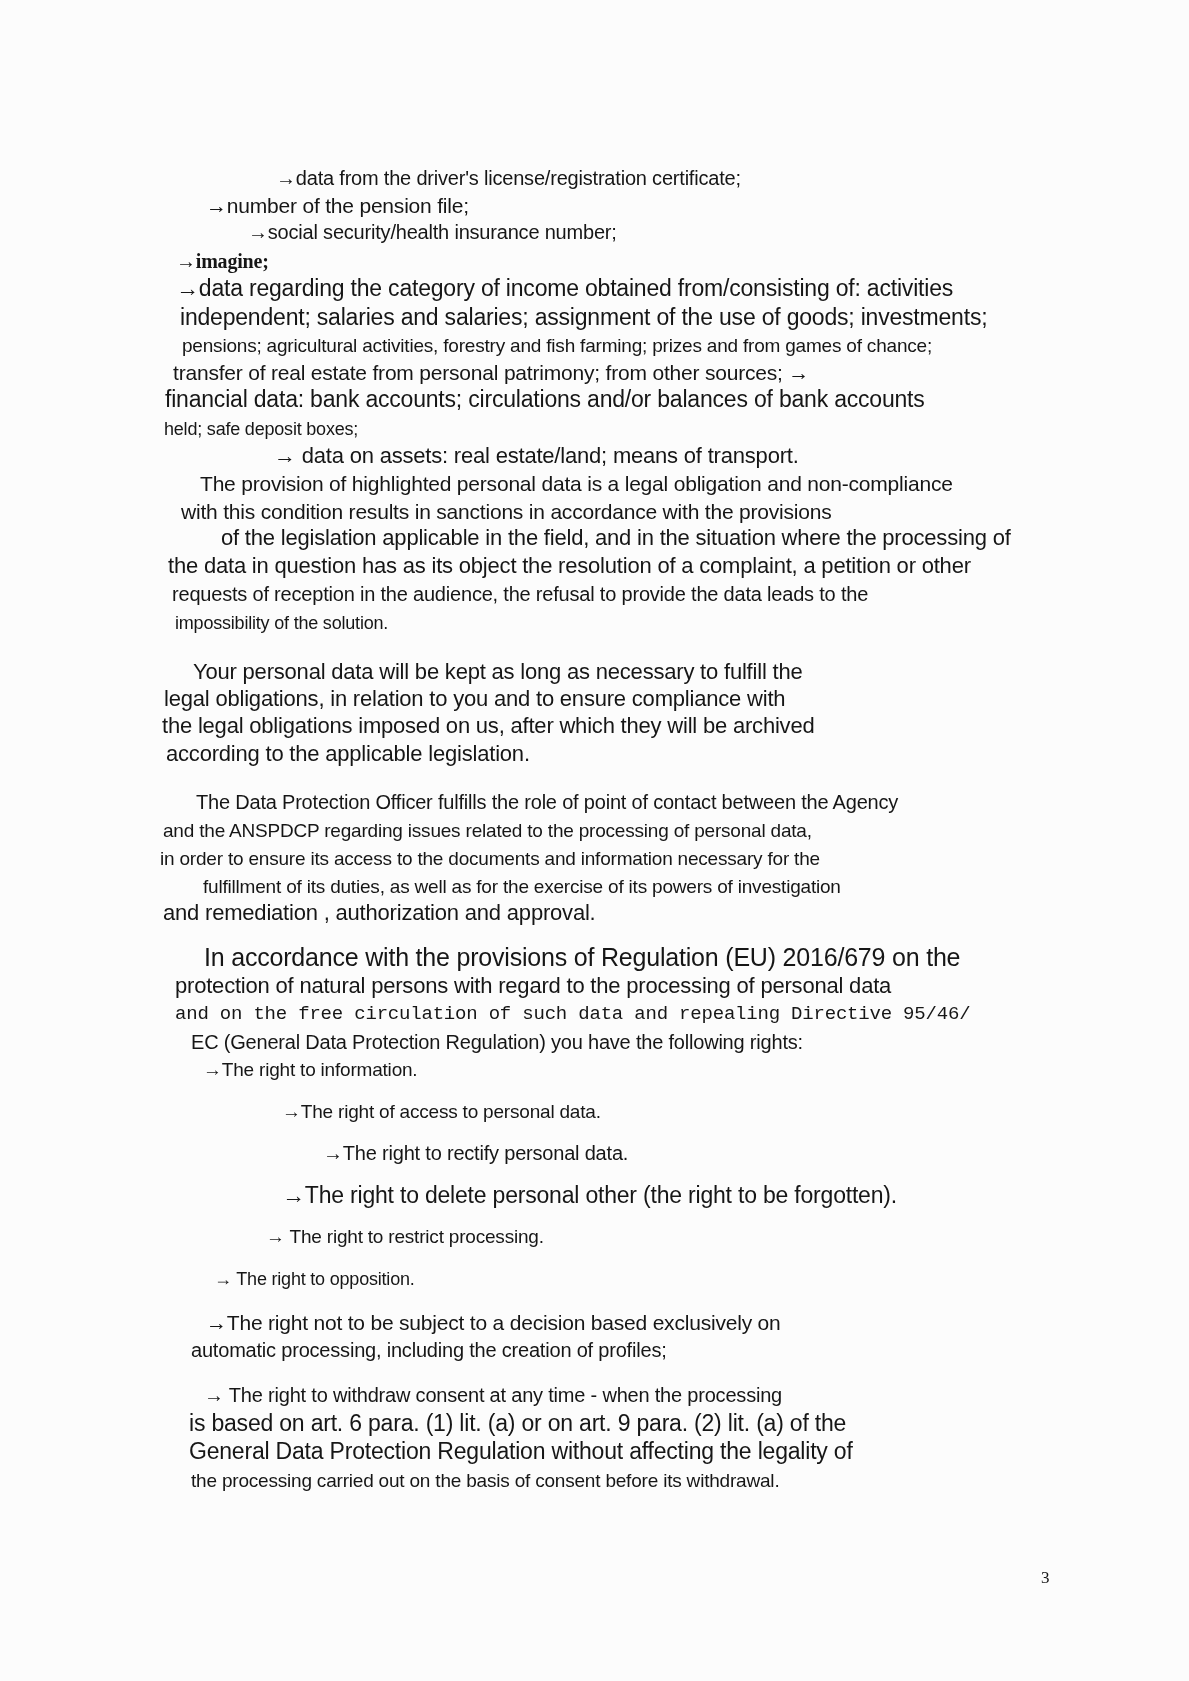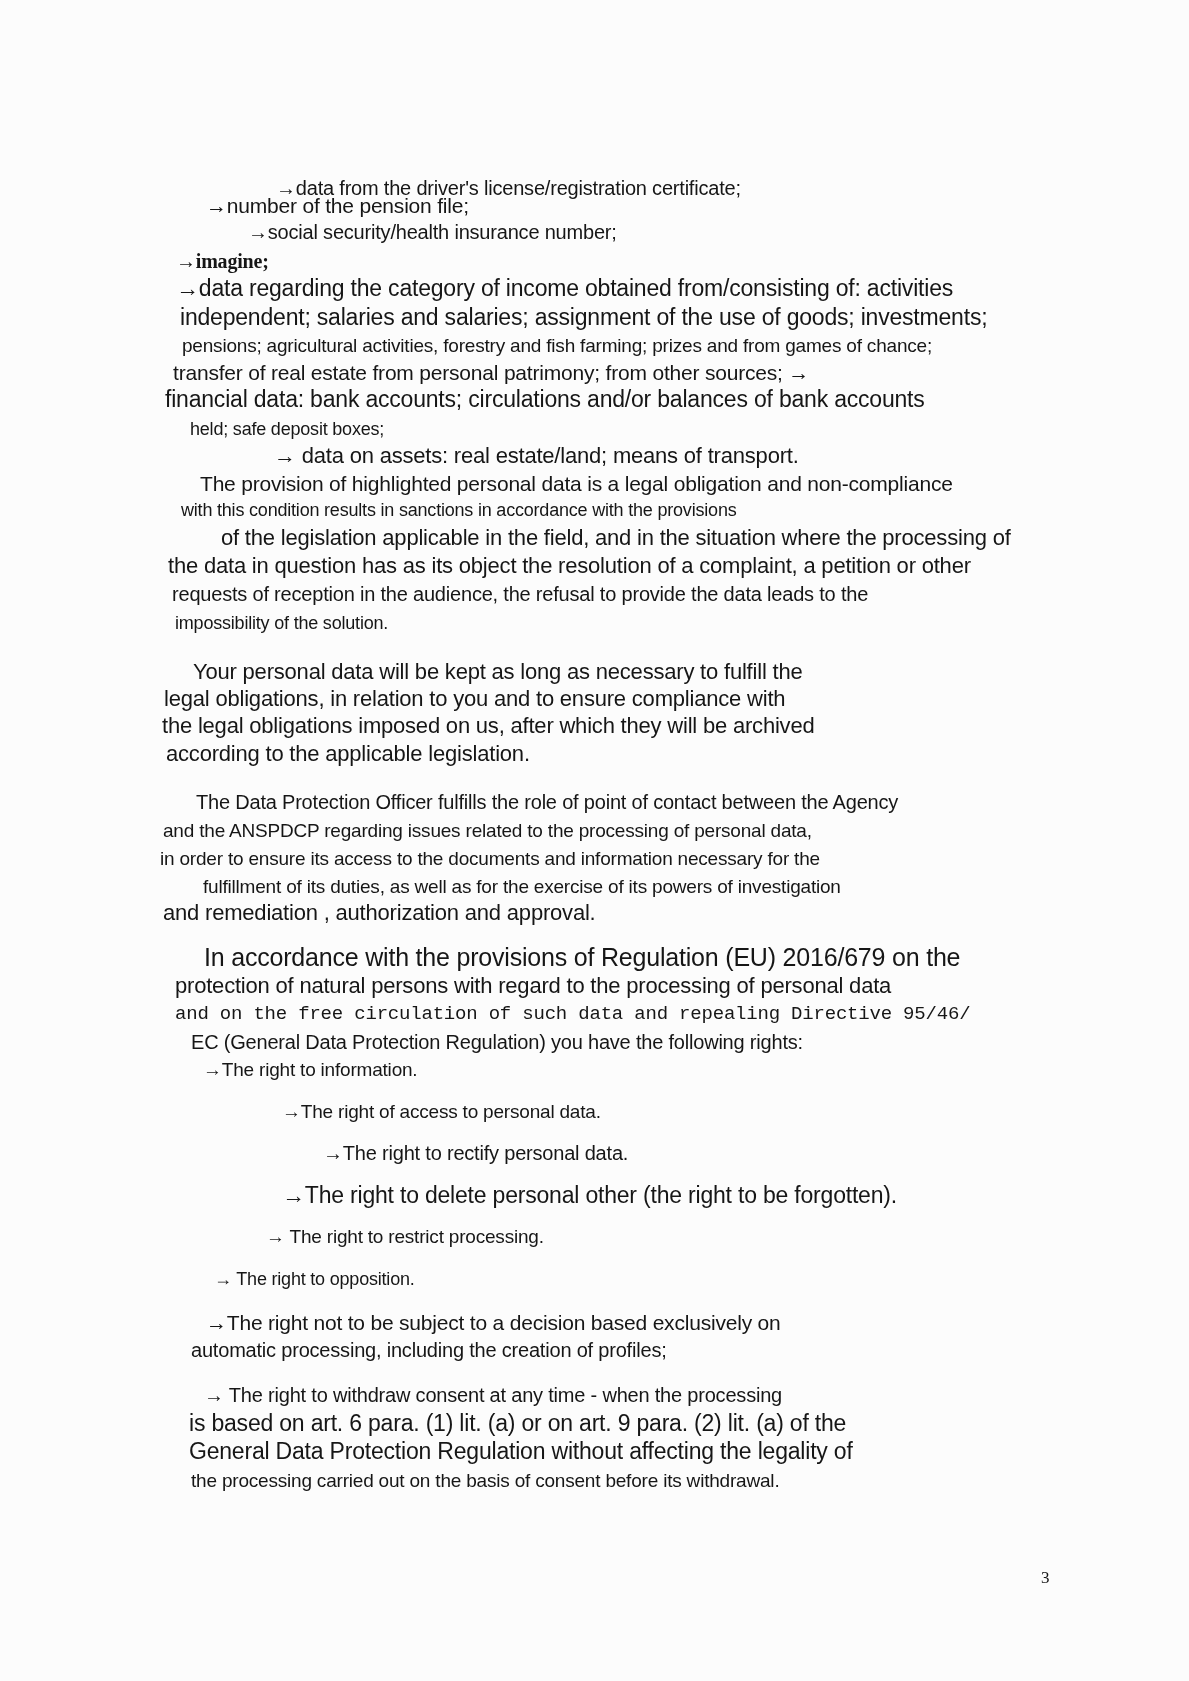--- a/index.html
+++ b/index.html
@@ -26,36 +26,36 @@
     font-family: "Liberation Serif", serif;
     font-size: 17px;
   }
 </style>
 </head>
 <body>
 
 <div>
 
   <div>
-    <div class="ln" style="left:276px;top:168px;font-size:20px;margin-top:10px;">→data from the driver's license/registration certificate;</div>
+    <div class="ln" style="left:276px;top:168px;font-size:20px;">→data from the driver's license/registration certificate;</div>
     <div class="ln" style="left:206px;top:195px;font-size:21px;">→number of the pension file;</div>
     <div class="ln" style="left:248px;top:222px;font-size:20px;text-align:right;">→social security/health insurance number;</div>
     <div class="ln serif-bold" style="left:176px;top:251px;font-size:20px;">→imagine;</div>
     <div class="ln" style="left:176px;top:277px;font-size:23px;">→data regarding the category of income obtained from/consisting of: activities</div>
     <div class="ln" style="left:180px;top:306px;font-size:23px;">independent; salaries and salaries; assignment of the use of goods; investments;</div>
     <div class="ln" style="left:182px;top:336px;font-size:19px;">pensions; agricultural activities, forestry and fish farming; prizes and from games of chance;</div>
     <div class="ln" style="left:173px;top:362px;font-size:21px;">transfer of real estate from personal patrimony; from other sources; →</div>
     <div class="ln" style="left:165px;top:388px;font-size:23px;">financial data: bank accounts; circulations and/or balances of bank accounts</div>
-    <div class="ln" style="left:190px;top:420px;font-size:18px;">held; safe deposit boxes;</div>
+    <div class="ln" style="left:164px;top:420px;font-size:18px;">held; safe deposit boxes;</div>
     <div class="ln" style="left:274px;top:445px;font-size:22px;">→ data on assets: real estate/land; means of transport.</div>
   </div>
 
   <div>
     <div class="ln" style="left:200px;top:473px;font-size:21px;">The provision of highlighted personal data is a legal obligation and non-compliance</div>
-    <div class="ln" style="left:181px;top:501px;font-size:18px;">with this condition results in sanctions in accordance with the provisions</div>
+    <div class="ln" style="left:181px;top:501px;font-size:21px;">with this condition results in sanctions in accordance with the provisions</div>
     <div class="ln" style="left:181px;top:527px;font-size:22px;margin-left:40px;">of the legislation applicable in the field, and in the situation where the processing of</div>
     <div class="ln" style="left:168px;top:555px;font-size:22px;">the data in question has as its object the resolution of a complaint, a petition or other</div>
     <div class="ln" style="left:172px;top:584px;font-size:20px;">requests of reception in the audience, the refusal to provide the data leads to the</div>
     <div class="ln" style="left:175px;top:614px;font-size:18px;">impossibility of the solution.</div>
   </div>
 
   <div>
     <div class="ln" style="left:193px;top:661px;font-size:22px;">Your personal data will be kept as long as necessary to fulfill the</div>
     <div class="ln" style="left:164px;top:688px;font-size:22px;">legal obligations, in relation to you and to ensure compliance with</div>
     <div class="ln" style="left:162px;top:715px;font-size:22px;">the legal obligations imposed on us, after which they will be archived</div>

